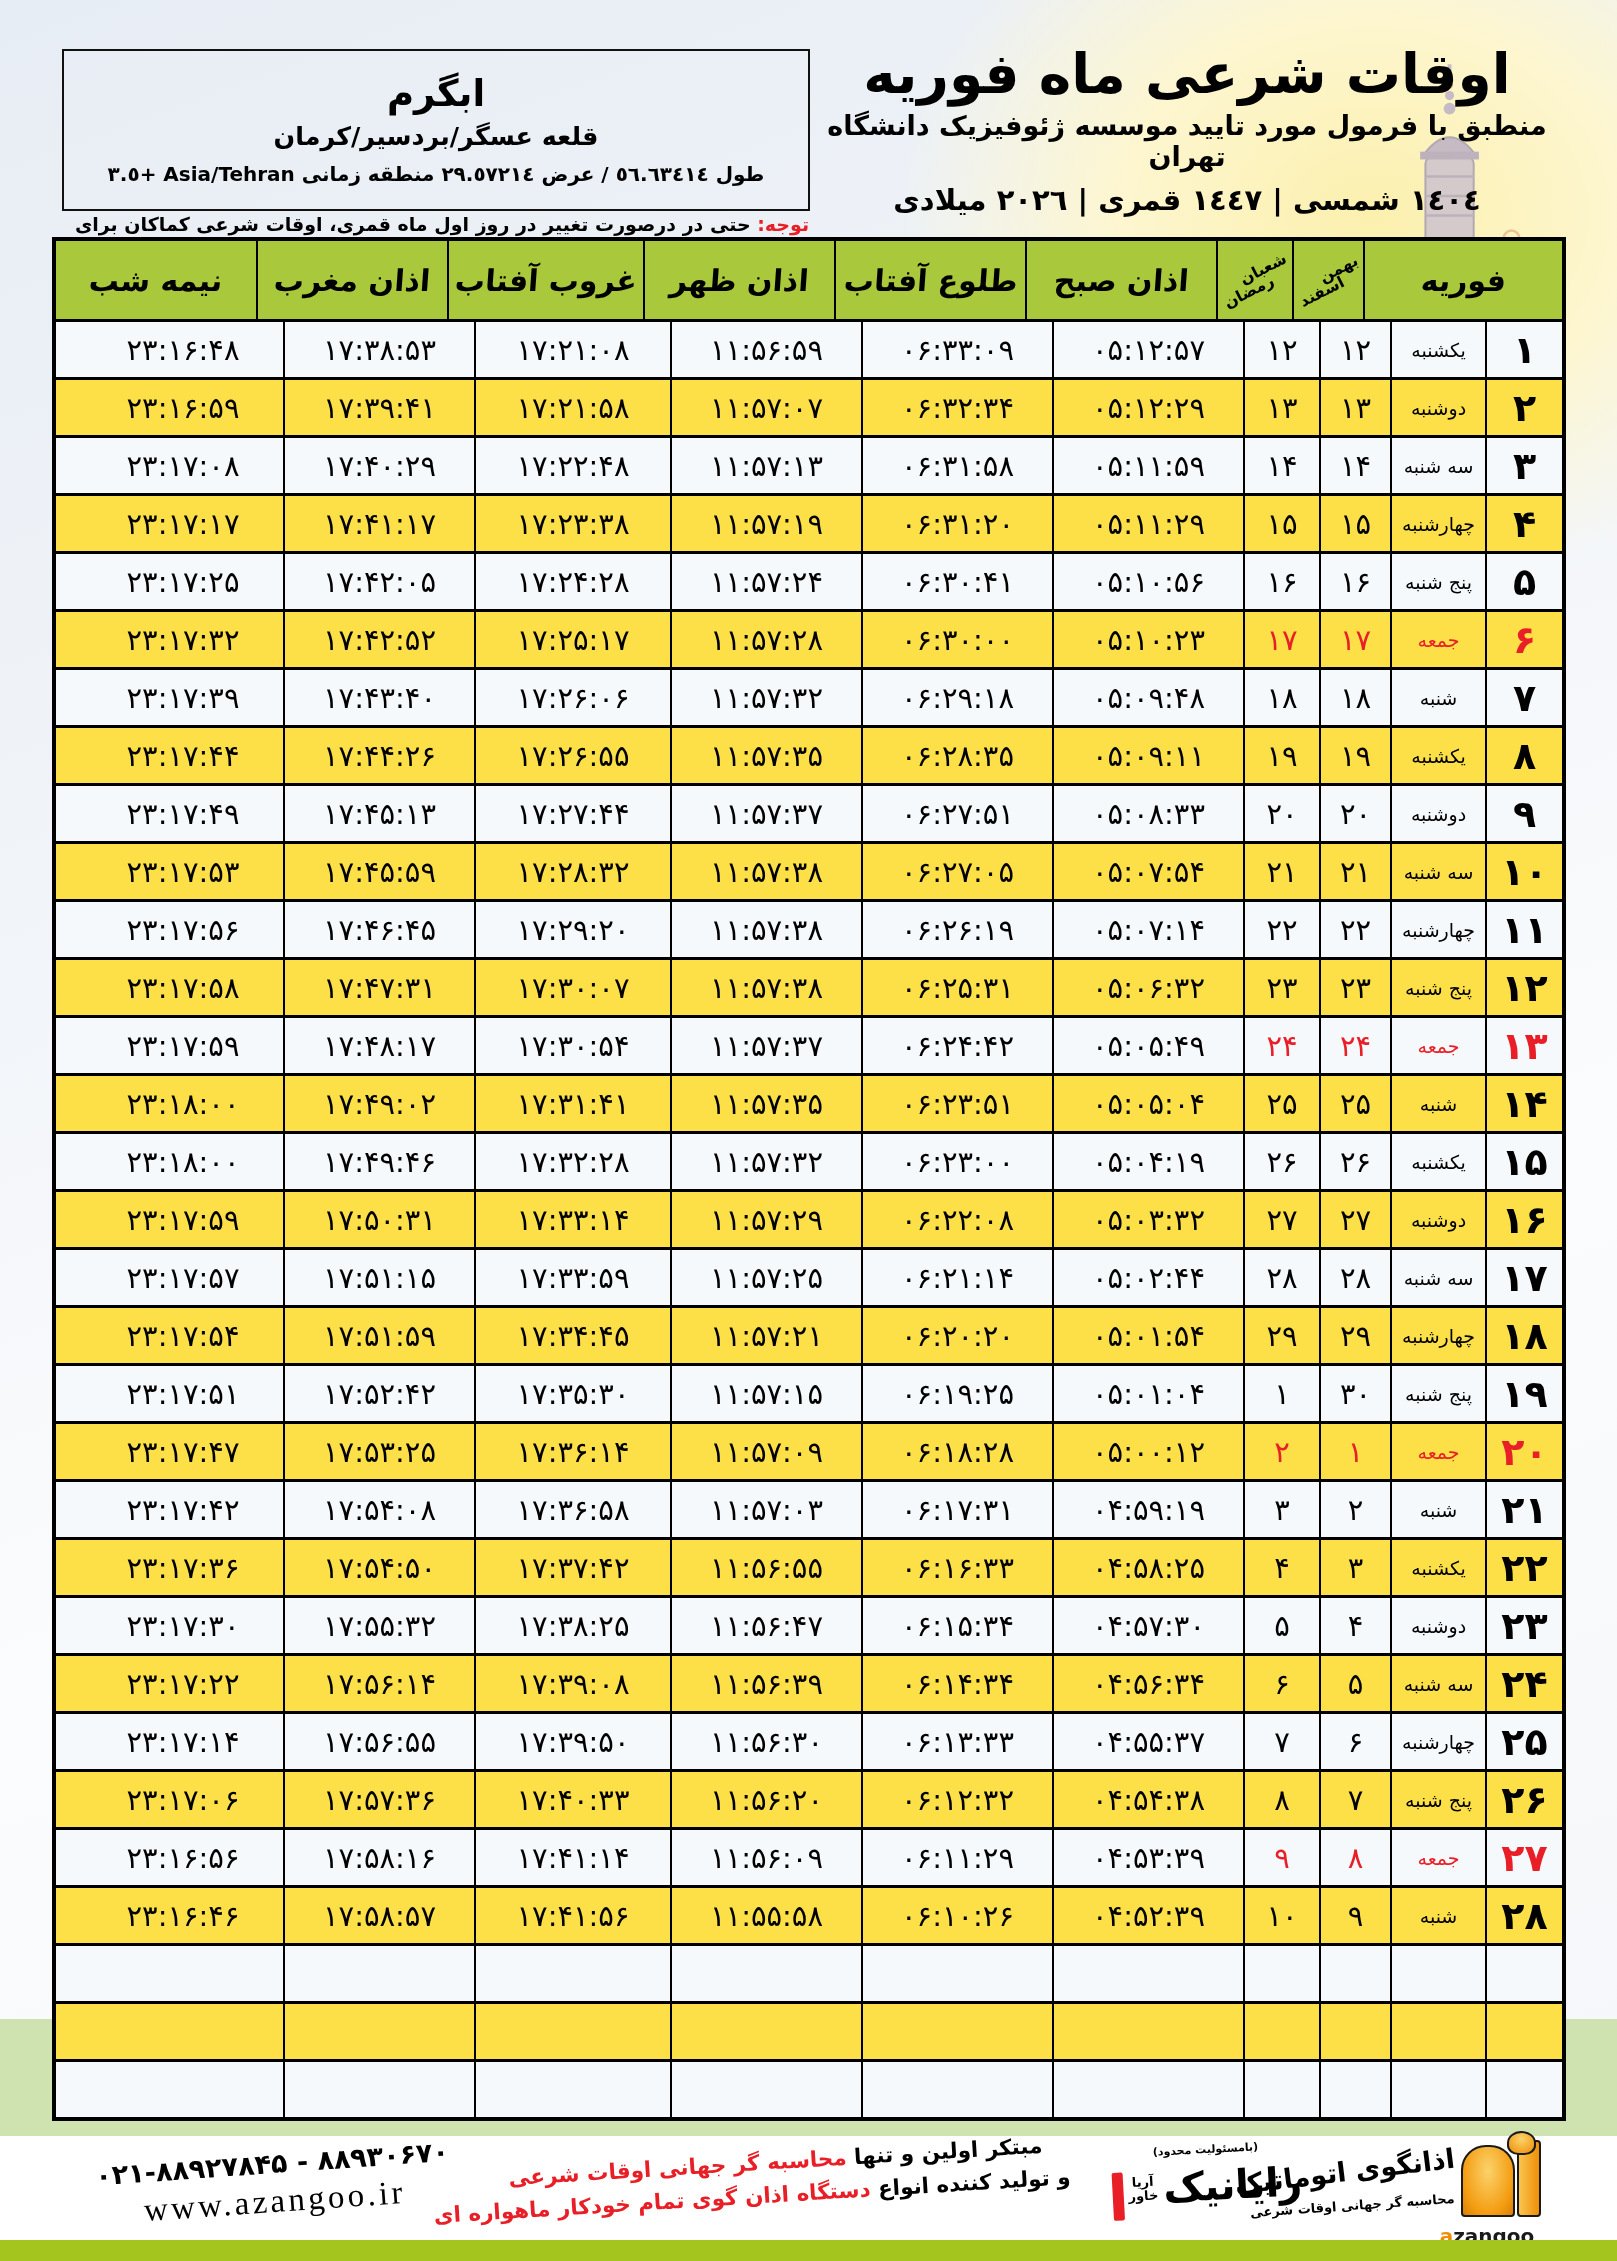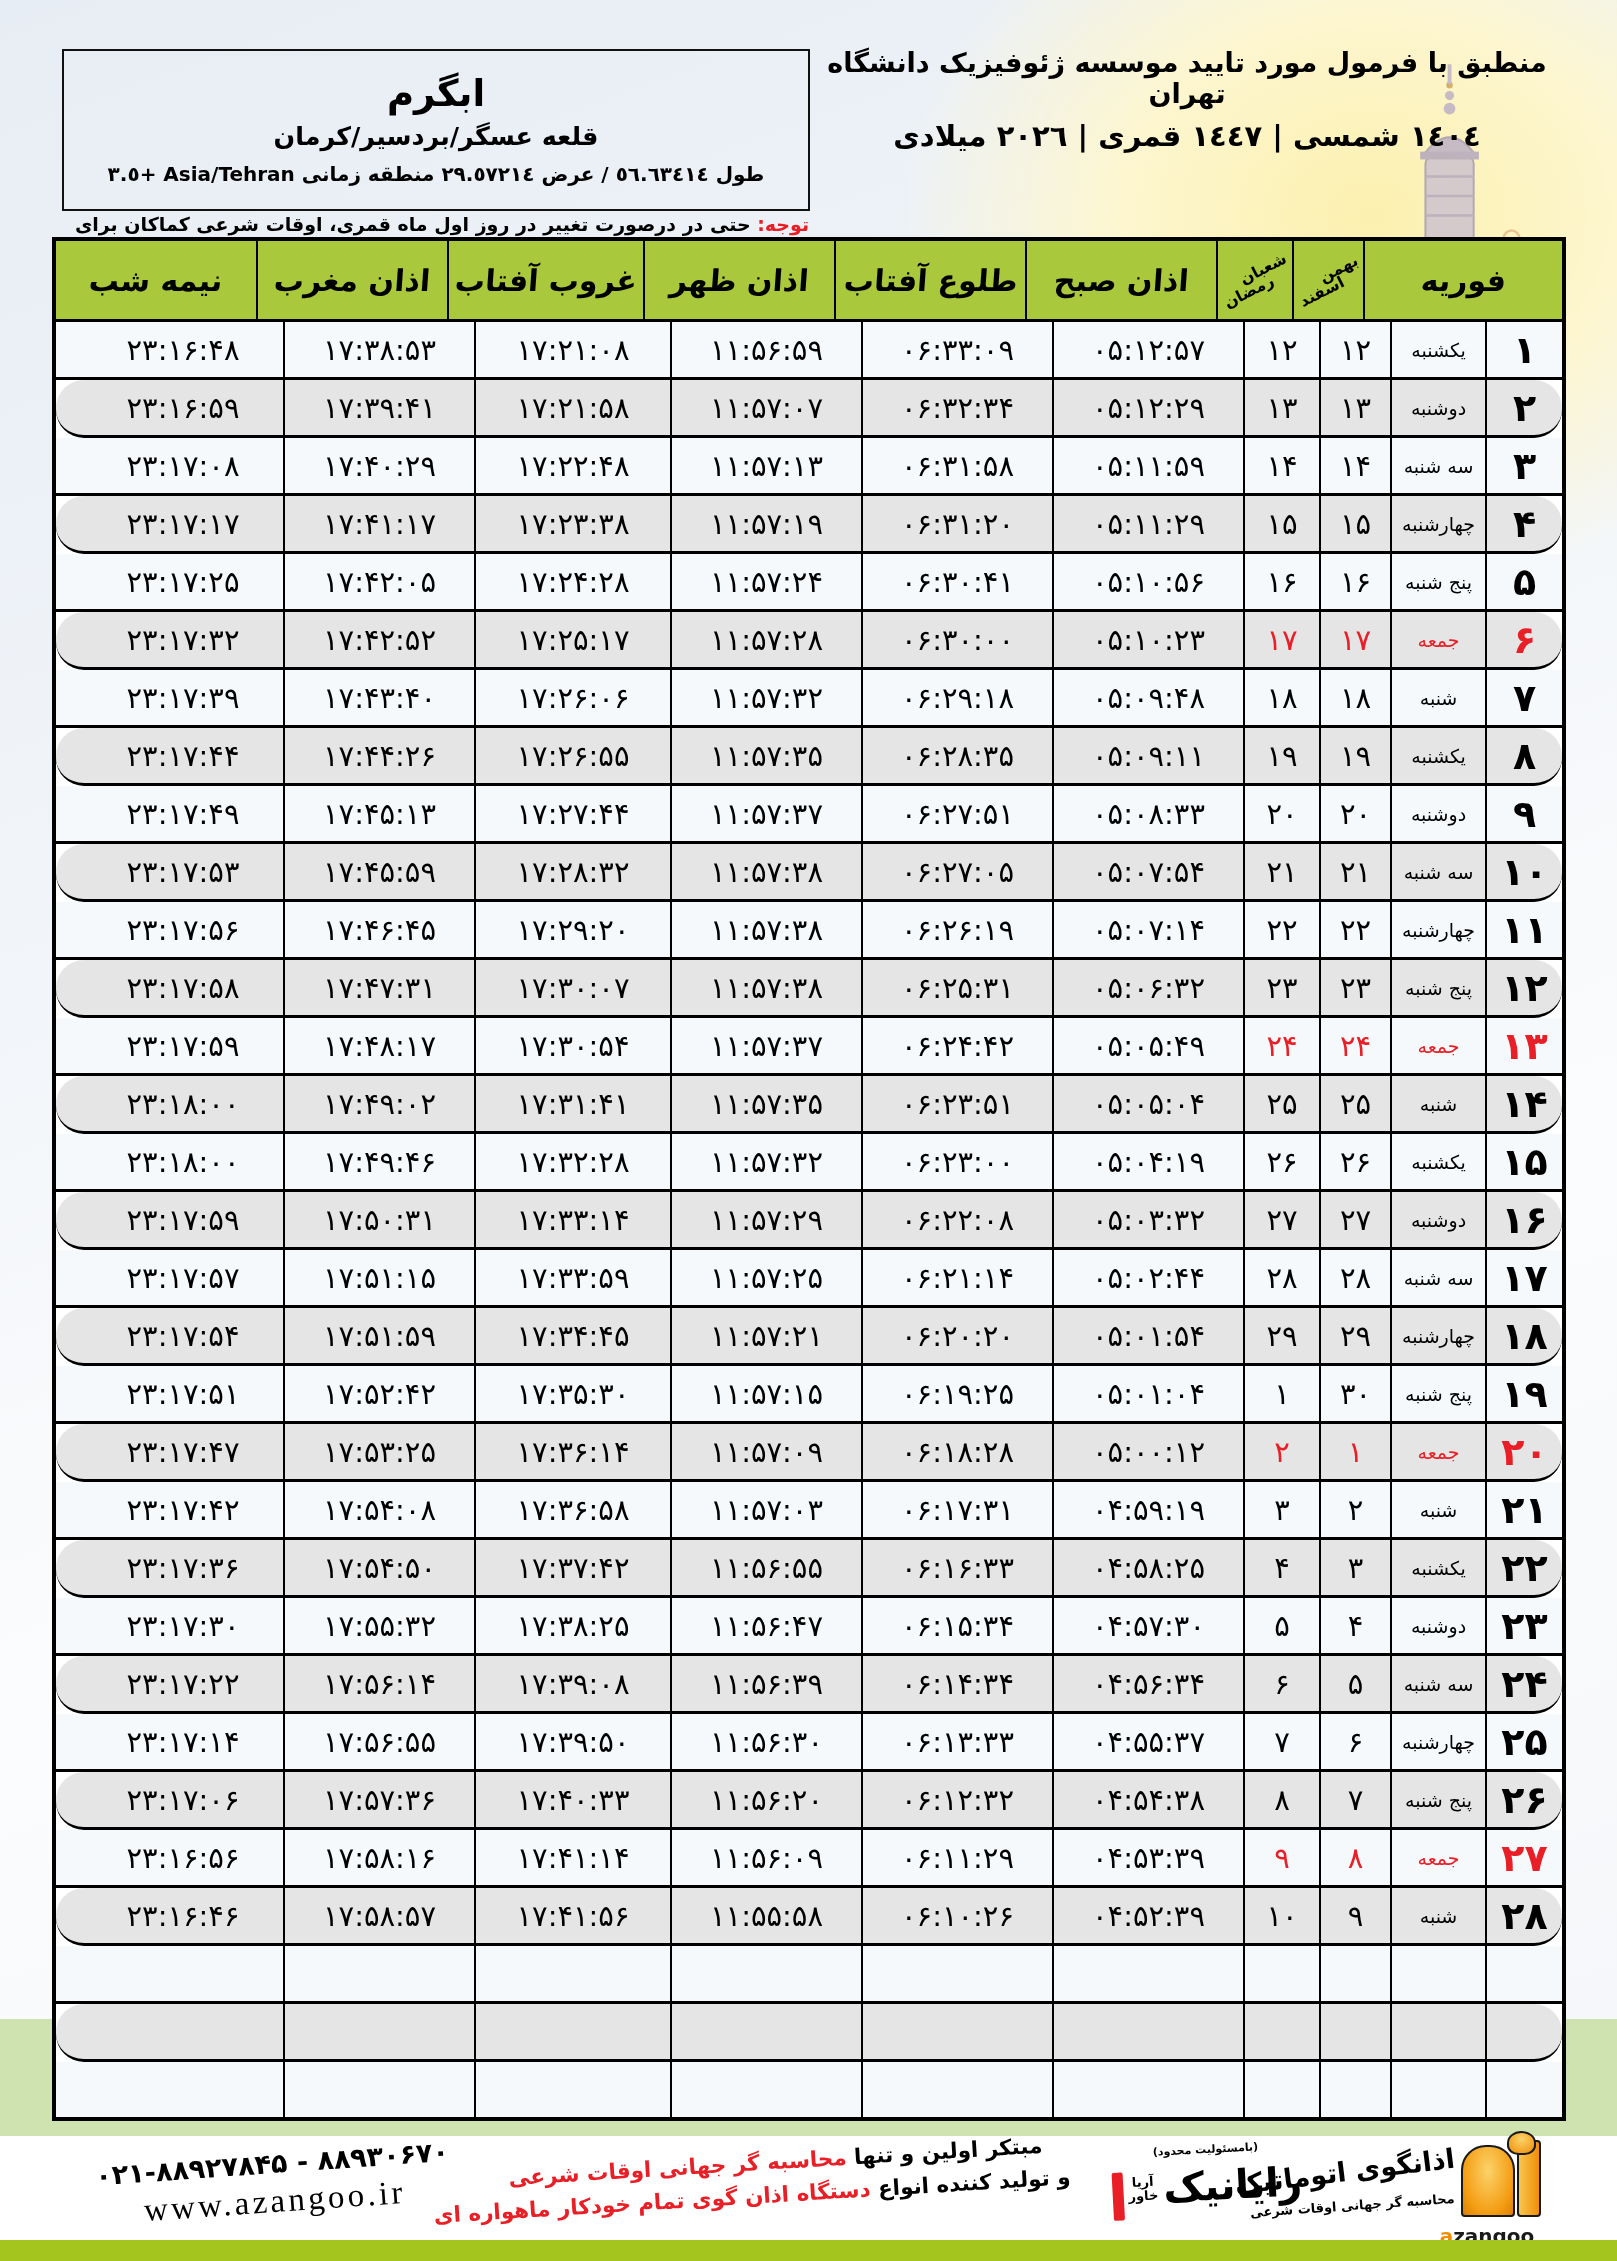--- a/index.html
+++ b/index.html
@@ -30,21 +30,21 @@
   .thead{display:grid;grid-template-columns:var(--cols);height:78px;background:#a9c83c;border-bottom:3.9px solid #000;}
   .thead>div{display:flex;align-items:center;justify-content:center;border-left:2px solid #000;font-weight:bold;}
   .thead>div:first-child{border-left:none;}
   .hlabel{font-size:30px;transform:skewX(-4deg);direction:rtl;}
   .hstack{flex-direction:column;justify-content:center;gap:3.9px;overflow:hidden;}
   .hstack span{font-size:15.7px;font-weight:bold;transform:rotate(-27deg);white-space:nowrap;}
   .hstack .up{align-self:flex-end;margin:2.6px 3.9px 0 0;}
   .hstack .dn{align-self:flex-start;margin:0 0 2.6px 3.9px;}
   .hmonth{grid-column:9/11;}
   .trow{display:grid;grid-template-columns:var(--cols);height:55px;border-bottom:3.3px solid #000;background:#f6f9fc;padding-left:27px;}
-  .trow.alt{background:#e5e5e5;border-radius:28px;}
+  .trow.alt{background:#fde047;}
   .trow:last-child{border-bottom:none;}
   .trow>div{display:flex;align-items:center;justify-content:center;border-left:2px solid #000;}
   .trow>div:first-child{border-left:none;}
   .cell.time{font-size:29px;}
   .cell.datecell{font-size:29px;}
   .cell.weekday{font-size:19px;direction:rtl;}
   .cell.daynum{font-size:38px;font-weight:bold;}
   .cell.red{color:#e81f26;}
   
   .band{position:absolute;left:0;top:2019px;width:1618px;height:117px;background:#cfe3b1;z-index:2;}
@@ -108,20 +108,21 @@
   </g>
 </svg>
 
 <div class="locbox">
   <div class="loc-name">ابگرم</div>
   <div class="loc-region">قلعه عسگر/بردسیر/کرمان</div>
   <div class="loc-coords">طول ٥٦.٦٣٤١٤ / عرض ٢٩.٥٧٢١٤ منطقه زمانی Asia/Tehran +٣.٥</div>
 </div>
 
 <div class="titleblock">
+  <div class="main-title">اوقات شرعی ماه فوریه</div>
   <div class="sub-title">منطبق با فرمول مورد تایید موسسه ژئوفیزیک دانشگاه تهران</div>
   <div class="date-line">١٤٠٤ شمسی | ١٤٤٧ قمری | ٢٠٢٦ میلادی</div>
 </div>
 
 <div class="note"><span class="red">توجه:</span><span> حتی در درصورت تغییر در روز اول ماه قمری، اوقات شرعی کماکان برای روزهای شمسی و میلادی معتبر است.</span></div>
 
 <div class="ptable">
   <div class="thead">
     <div>
         <span class="hlabel">نیمه شب</span>

